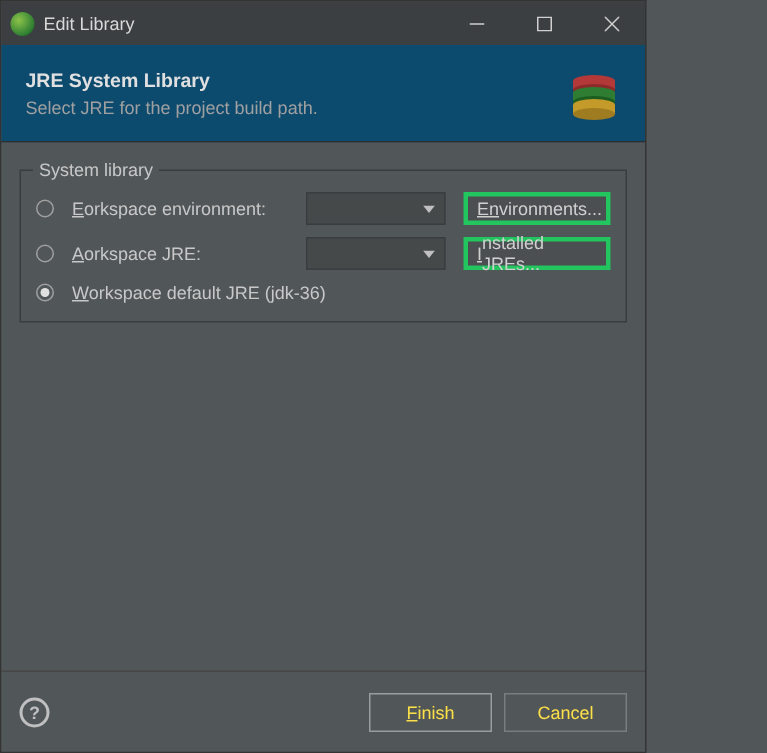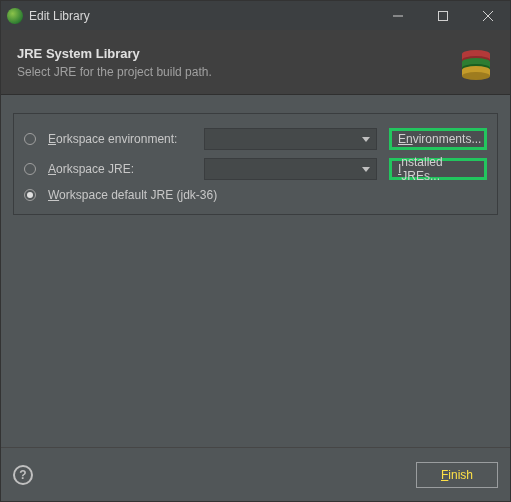--- a/index.html
+++ b/index.html
@@ -1,24 +1,24 @@
 <!DOCTYPE html>
 <html><head>
 <meta charset="utf-8">
 <style>
   * { box-sizing: border-box; margin: 0; padding: 0; }
   html, body { width: 511px; height: 502px; font-family: "Segoe UI", Tahoma, sans-serif; font-size: 12px; background: #515658; color: #c0c0c0; overflow: hidden; }
-  .window { width: 511px; height: 502px; border: 1px solid #333; display: flex; flex-direction: column; background: #515658; }
+  .window { width: 431px; height: 502px; border: 1px solid #333; display: flex; flex-direction: column; background: #515658; }
   .titlebar { height: 29px; background: #3c3f41; display: flex; align-items: center; padding-left: 6px; }
   .titlebar .app-icon { width: 16px; height: 16px; border-radius: 50%; background: radial-gradient(circle at 35% 35%, #8bc34a 0%, #2e7d32 70%, #0b3d0b 100%); margin-right: 6px; }
   .titlebar .title { color: #d8d8d8; font-size: 12px; flex: 1; }
   .win-controls { display: flex; height: 100%; }
   .win-btn { width: 45px; display: flex; align-items: center; justify-content: center; color: #d0d0d0; }
   .win-btn svg { stroke: #d0d0d0; stroke-width: 1; fill: none; }
-  .header { background: #404040; padding: 12px 16px; display: flex; align-items: center; border-bottom: 1px solid #2f2f2f; }
+  .header { background: #0c4a6e; padding: 12px 16px; display: flex; align-items: center; border-bottom: 1px solid #2f2f2f; }
   .header-text { flex: 1; }
   .header-title { font-weight: bold; font-size: 13px; color: #e0e0e0; margin-bottom: 4px; }
   .header-sub { font-size: 12px; color: #a0a0a0; }
   .header-icon { width: 48px; height: 40px; }
   .body-area { flex: 1; background: #515658; padding: 14px 8px; }
   .fieldset { border: 1px solid #3a3d3f; margin: 4px; padding: 14px 10px 12px 10px; position: relative; }
   .fieldset .legend { position: absolute; top: -8px; left: 8px; background: #515658; padding: 0 4px; color: #c8c8c8; font-size: 12px; }
   .row { display: flex; align-items: center; margin-bottom: 8px; gap: 6px; }
   .radio { width: 12px; height: 12px; border: 1px solid #a0a0a0; border-radius: 50%; margin-right: 6px; display: inline-flex; align-items: center; justify-content: center; flex-shrink: 0; }
   .radio.selected::after { content: ""; width: 6px; height: 6px; border-radius: 50%; background: #e0e0e0; }
@@ -77,20 +77,21 @@
         <ellipse cx="30" cy="26" rx="14" ry="4" fill="#1b5e20"></ellipse>
         <ellipse cx="30" cy="28" rx="14" ry="4" fill="#c49b2a"></ellipse>
         <rect x="16" y="28" width="28" height="6" fill="#c49b2a"></rect>
         <ellipse cx="30" cy="34" rx="14" ry="4" fill="#9e7c1f"></ellipse>
       </svg>
     </div>
   </div>
 
   <div class="body-area">
     <div class="fieldset">
+      <div class="legend">System library</div>
 
       <div class="row">
         <span class="radio"></span>
         <span class="radio-label"><span class="mn">E</span><span>orkspace environment:</span></span>
         <div class="combo">
           <span class="drop">
               <svg width="8" height="5">
                 <polygon points="0,0 8,0 4,5"></polygon>
               </svg>
             </span>
@@ -125,15 +126,18 @@
   </div>
 
   <div class="footer">
     <div class="help-icon">
         <span>?</span>
       </div>
     <div class="footer-spacer"></div>
     <div class="footer-btn primary">
         <span><span class="mn">F</span><span>inish</span></span>
       </div>
+    <div class="footer-btn">
+        <span>Cancel</span>
+      </div>
   </div>
 
 </div>
 
 </body></html>

